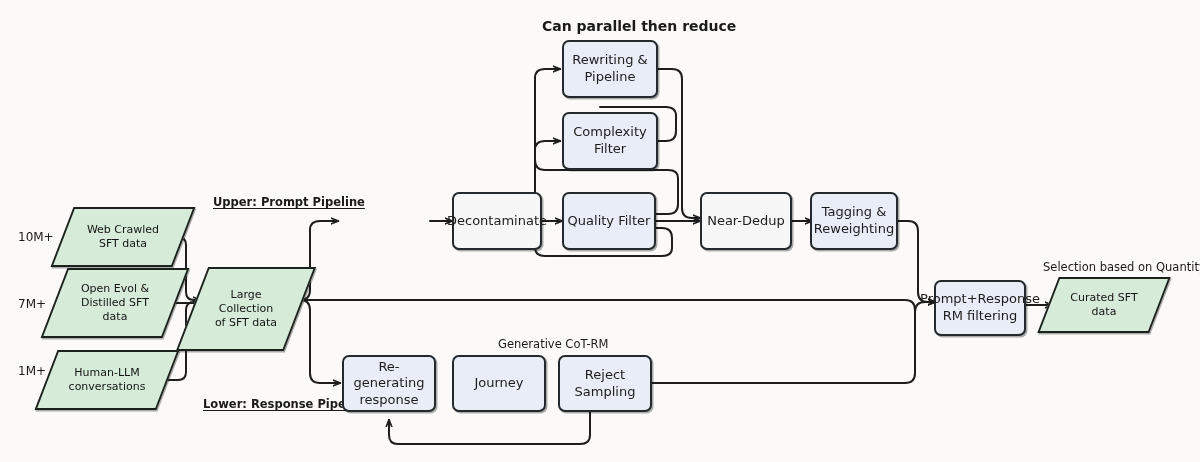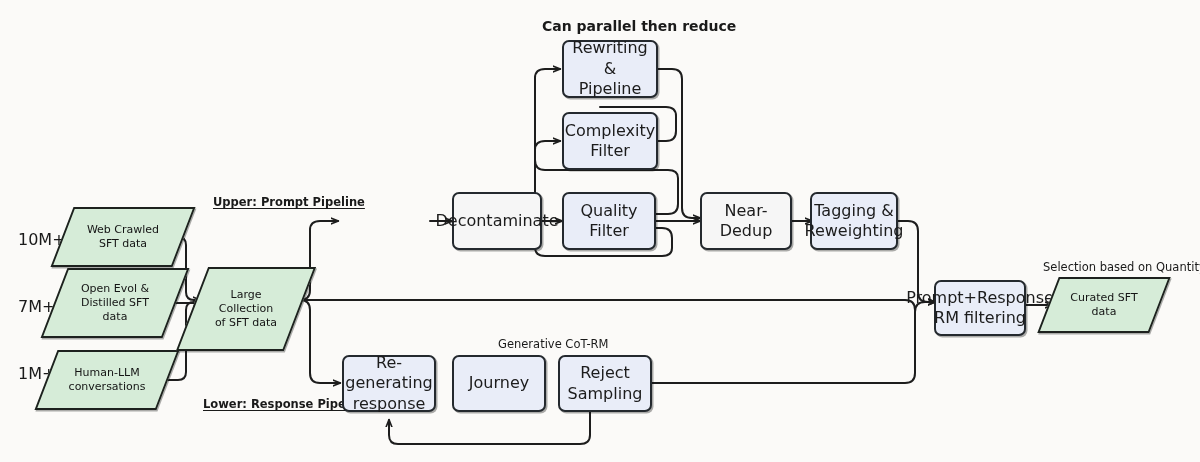--- a/index.html
+++ b/index.html
@@ -17,21 +17,21 @@
     position:absolute;
     box-sizing:border-box;
     display:flex;align-items:center;justify-content:center;
     text-align:center;
     line-height:1.28;
     color:#1c1c1c;
   }
   .box{
     border:2px solid #24292e;
     border-radius:7px;
-    font-size:16px;
+    font-size:13px;
     box-shadow:1.5px 1.5px 0 rgba(20,20,20,.35);
   }
   .box.grey{background:#f6f6f6;}
   .box.blue{background:#e9edf8;}
 
   .para{
     font-size:11px;
     position:absolute;
   }
   .para .skew{
@@ -49,21 +49,21 @@
   }
 
   .lbl{
     position:absolute;
     font-size:11.5px;
     color:#1a1a1a;
     white-space:nowrap;
   }
   .lbl.bold{font-weight:bold;font-size:14px;}
   .lbl.under{font-weight:bold;text-decoration:underline;text-underline-offset:2px;}
-  .lbl.sizelab{font-size:16px;}
+  .lbl.sizelab{font-size:12px;}
 </style>
 </head>
 <body>
 
 <div id="canvas">
 
   <svg class="wires" viewBox="0 0 1200 462" xmlns="http://www.w3.org/2000/svg">
     <defs>
       <marker id="ah" markerWidth="9" markerHeight="9" refX="7.2" refY="3.6" orient="auto" markerUnits="userSpaceOnUse">
         <path d="M0,0.6 L7.6,3.6 L0,6.6" fill="none" stroke="#1d1d1d" stroke-width="1.6" stroke-linecap="round" stroke-linejoin="round"></path>

